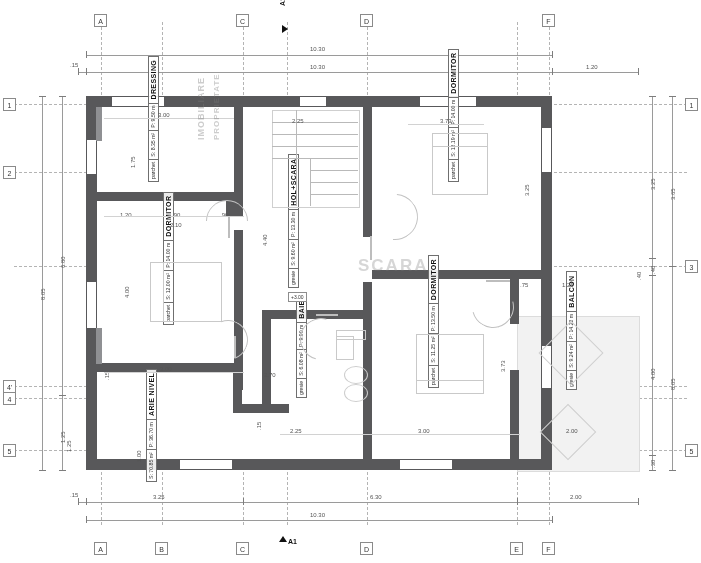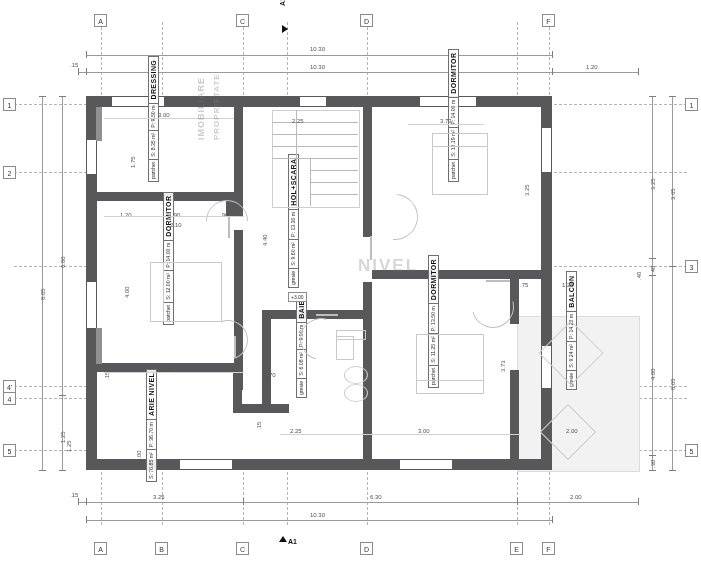--- a/index.html
+++ b/index.html
@@ -375,17 +375,17 @@
   <div class="dimtxtv" style="left:136px;top:462px;">1.00</div>
   <div class="dimtxtv" style="left:256px;top:430px;">.15</div>
   <div class="dimtxtv" style="left:636px;top:280px;">.40</div>
 
   <div class="tline" style="left:104px;top:118px;width:130px;height:1px;background:#d2d2d2;"></div>
   <div class="tline" style="left:104px;top:216px;width:140px;height:1px;background:#d2d2d2;"></div>
   <div class="tline" style="left:104px;top:372px;width:140px;height:1px;background:#d2d2d2;"></div>
   <div class="tline" style="left:280px;top:434px;width:240px;height:1px;background:#d2d2d2;"></div>
   <div class="tline" style="left:408px;top:124px;width:76px;height:1px;background:#d2d2d2;"></div>
 
-  <div class="wm" style="left:358px;top:256px;font-size:17px;">NIVEL</div>
+  <div class="wm" style="left:358px;top:256px;font-size:17px;">SCARA</div>
   <div class="wm-rot" style="left:196px;top:140px;">IMOBILIARE</div>
   <div class="wm-rot" style="left:212px;top:140px;font-size:8px;">PROPRIETATE</div>
 
 </div>
 
 </body></html>

